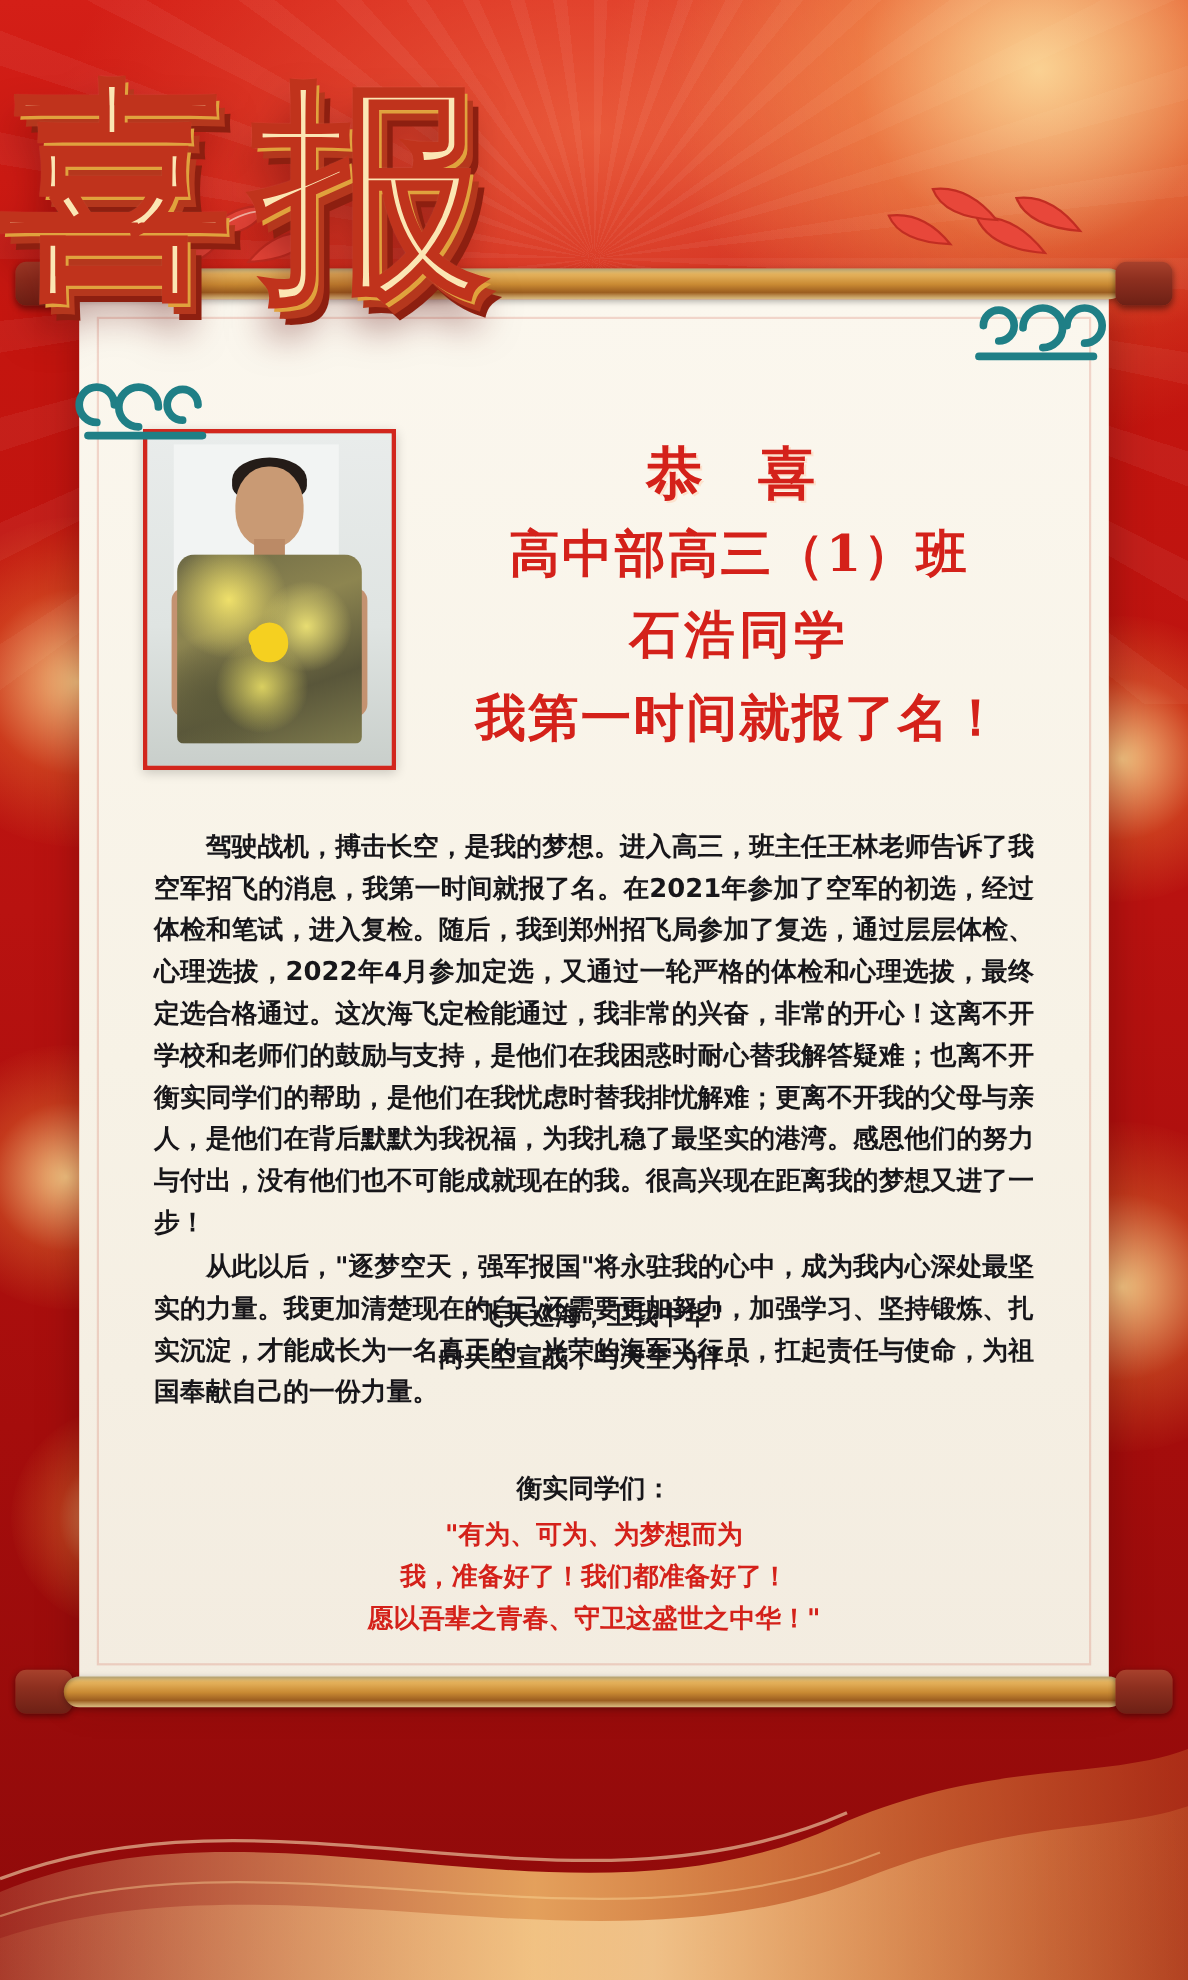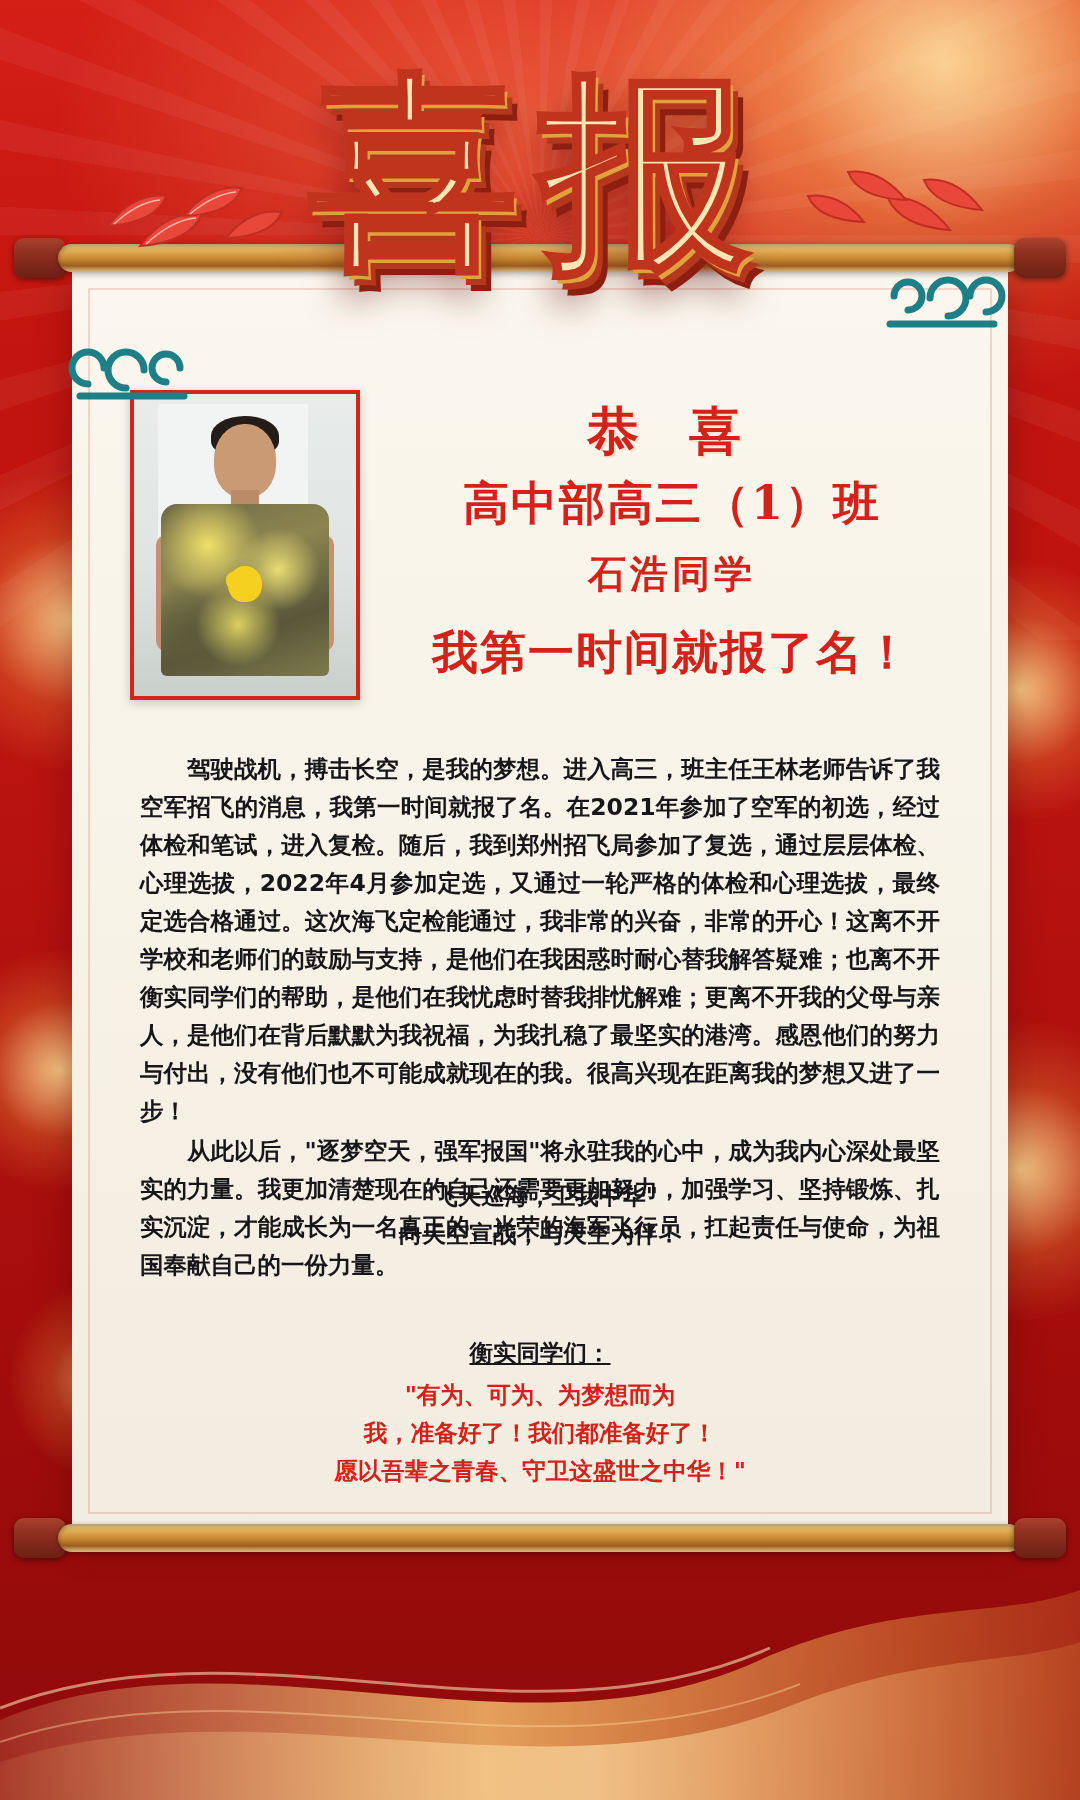--- a/index.html
+++ b/index.html
@@ -111,21 +111,20 @@
     top: 58px;
     width: 1080px;
     height: 300px;
     z-index: 7;
   }
   .title-text {
     position: absolute;
     left: 0;
     top: 0;
     width: 1080px;
-    text-align: center;
     font-family: "DejaVu Serif", "Liberation Serif", serif;
     font-weight: 700;
     font-size: 210px;
     line-height: 230px;
     letter-spacing: 22px;
     color: #fbe6b4;
     text-shadow:
       0 0 2px #fff6d8,
       4px 5px 0 #e0a23c,
       9px 11px 0 #b5371d,
@@ -243,24 +242,23 @@
     line-height: 70px;
     text-shadow: 2px 2px 0 rgba(255,210,180,0.55);
   }
   .congrats .l2 {
     font-size: 46px;
     line-height: 74px;
     letter-spacing: 2px;
     text-align: center;
   }
   .congrats .l3 {
-    font-size: 38px;
+    font-size: 46px;
     line-height: 74px;
     letter-spacing: 4px;
-    font-family: Liberation Mono, monospace;
   }
   .congrats .l4 {
     font-size: 46px;
     line-height: 76px;
     letter-spacing: 2px;
   }
 
   
   .body-text {
     position: absolute;
@@ -301,21 +299,20 @@
     width: 800px;
     text-align: center;
     font-size: 23.5px;
     line-height: 38px;
     font-weight: 700;
     font-family: "DejaVu Sans", "Liberation Sans", sans-serif;
   }
   .closing .addr {
     color: #17161a;
     margin-bottom: 4px;
-    text-decoration: underline;
   }
   .closing .red {
     color: #d4211a;
   }
 </style>
 </head>
 <body>
 
 <div class="poster">
 

